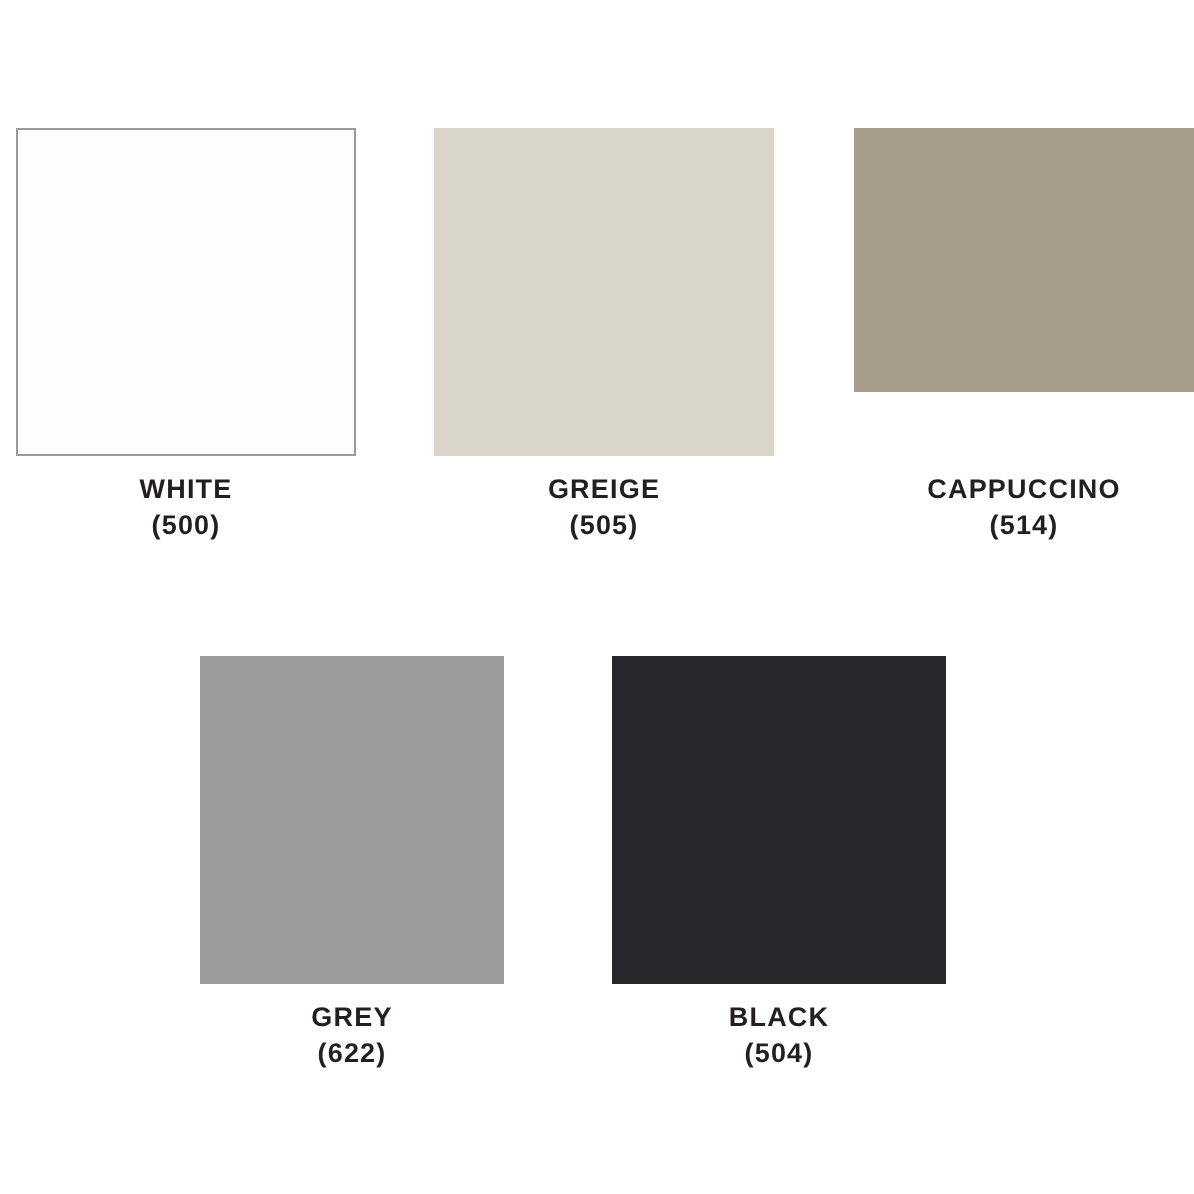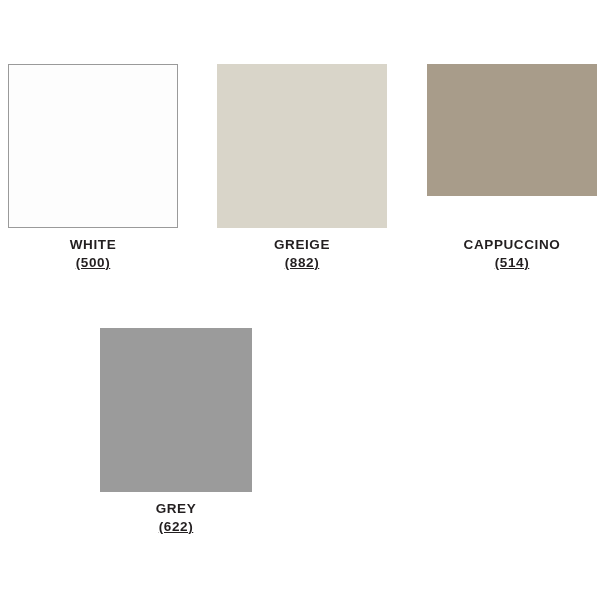--- a/index.html
+++ b/index.html
@@ -45,48 +45,54 @@
     letter-spacing: 0.6px;
     line-height: 1.32;
   }
 
   .swatch-name {
     display: block;
   }
 
   .swatch-code {
     display: block;
-    text-decoration: underline;
   }
 </style>
 </head>
 <body style="background: rgb(255, 255, 255);">
 
 <div id="swatch-board">
     <div class="swatch-cell" style="left: 8px; top: 64px; width: 170px; height: 164px;">
       <div class="swatch-chip" style="background: rgb(253, 253, 253); border: 1px solid rgb(154, 154, 154);"></div>
       <div class="swatch-caption" style="top: 172px;">
         <span class="swatch-name">WHITE</span>
         <span class="swatch-code">(500)</span>
       </div>
     </div>
     <div class="swatch-cell" style="left: 217px; top: 64px; width: 170px; height: 164px;">
       <div class="swatch-chip" style="background: rgb(217, 213, 201);"></div>
       <div class="swatch-caption" style="top: 172px;">
         <span class="swatch-name">GREIGE</span>
-        <span class="swatch-code">(882)</span>
+        <span class="swatch-code">(505)</span>
       </div>
     </div>
     <div class="swatch-cell" style="left: 427px; top: 64px; width: 170px; height: 132px;">
       <div class="swatch-chip" style="background: rgb(168, 156, 138);"></div>
       <div class="swatch-caption" style="top: 172px;">
         <span class="swatch-name">CAPPUCCINO</span>
         <span class="swatch-code">(514)</span>
       </div>
     </div>
     <div class="swatch-cell" style="left: 100px; top: 328px; width: 152px; height: 164px;">
       <div class="swatch-chip" style="background: rgb(155, 155, 155);"></div>
       <div class="swatch-caption" style="top: 172px;">
         <span class="swatch-name">GREY</span>
         <span class="swatch-code">(622)</span>
       </div>
     </div>
+    <div class="swatch-cell" style="left: 306px; top: 328px; width: 167px; height: 164px;">
+      <div class="swatch-chip" style="background: rgb(38, 40, 44);"></div>
+      <div class="swatch-caption" style="top: 172px;">
+        <span class="swatch-name">BLACK</span>
+        <span class="swatch-code">(504)</span>
+      </div>
+    </div>
   </div>
 
 </body></html>

